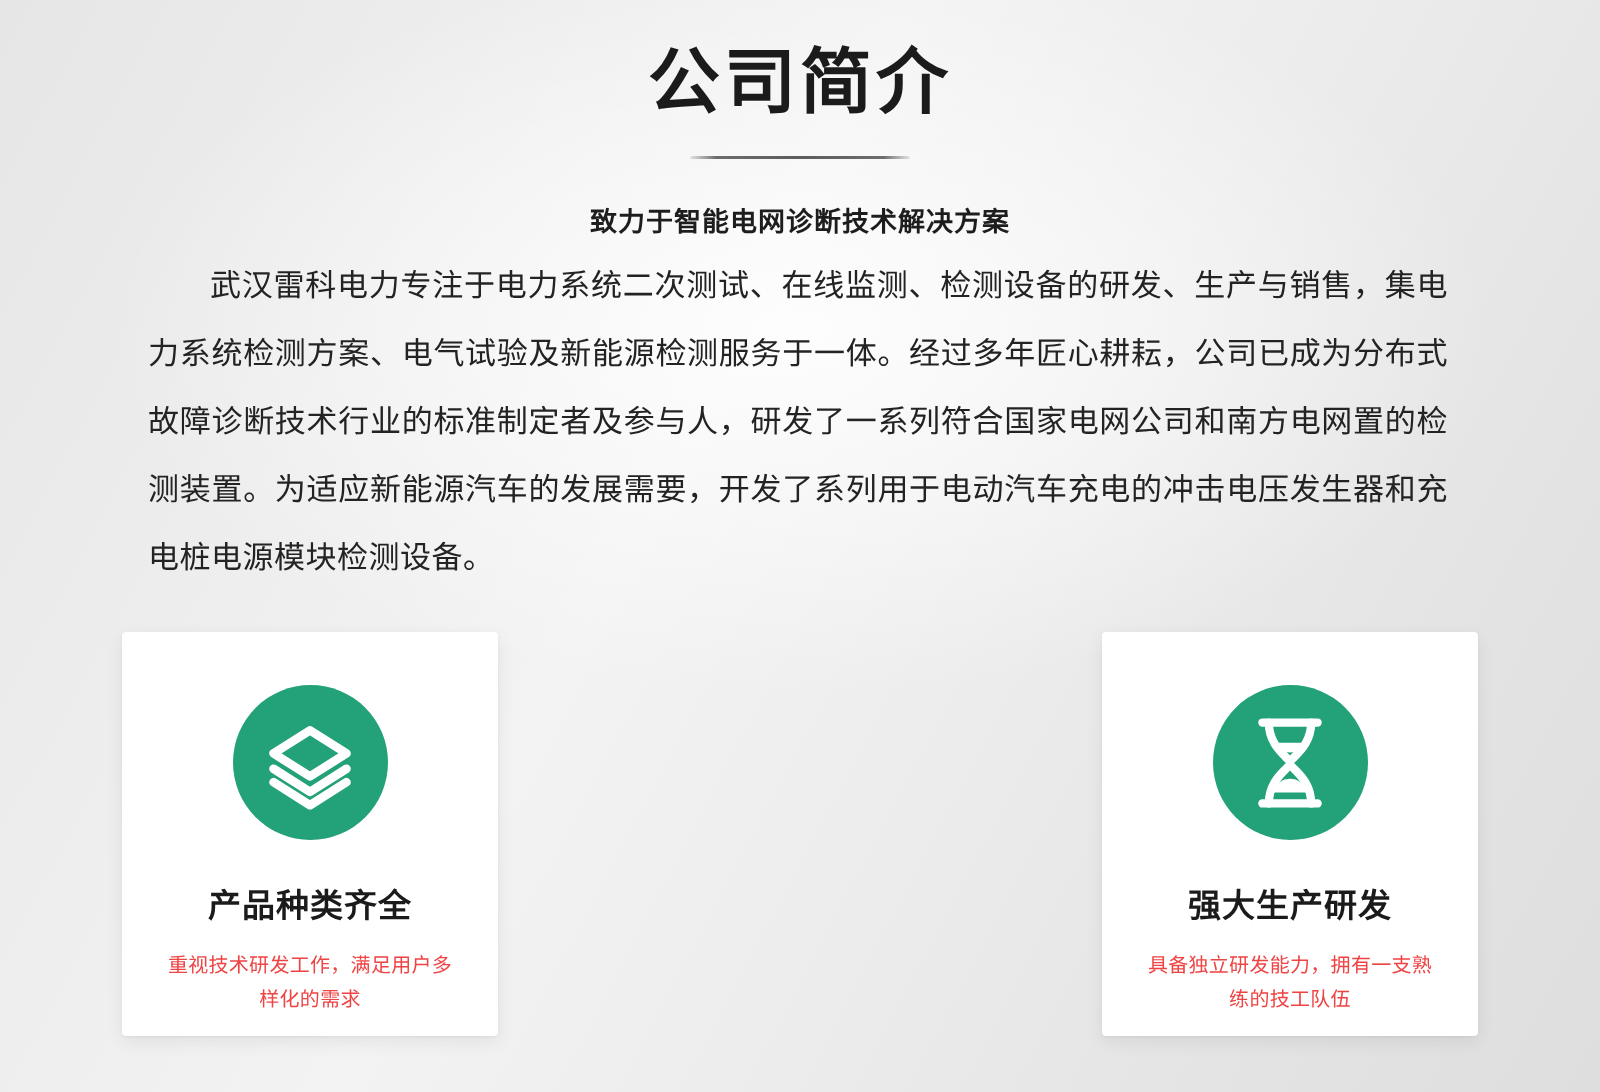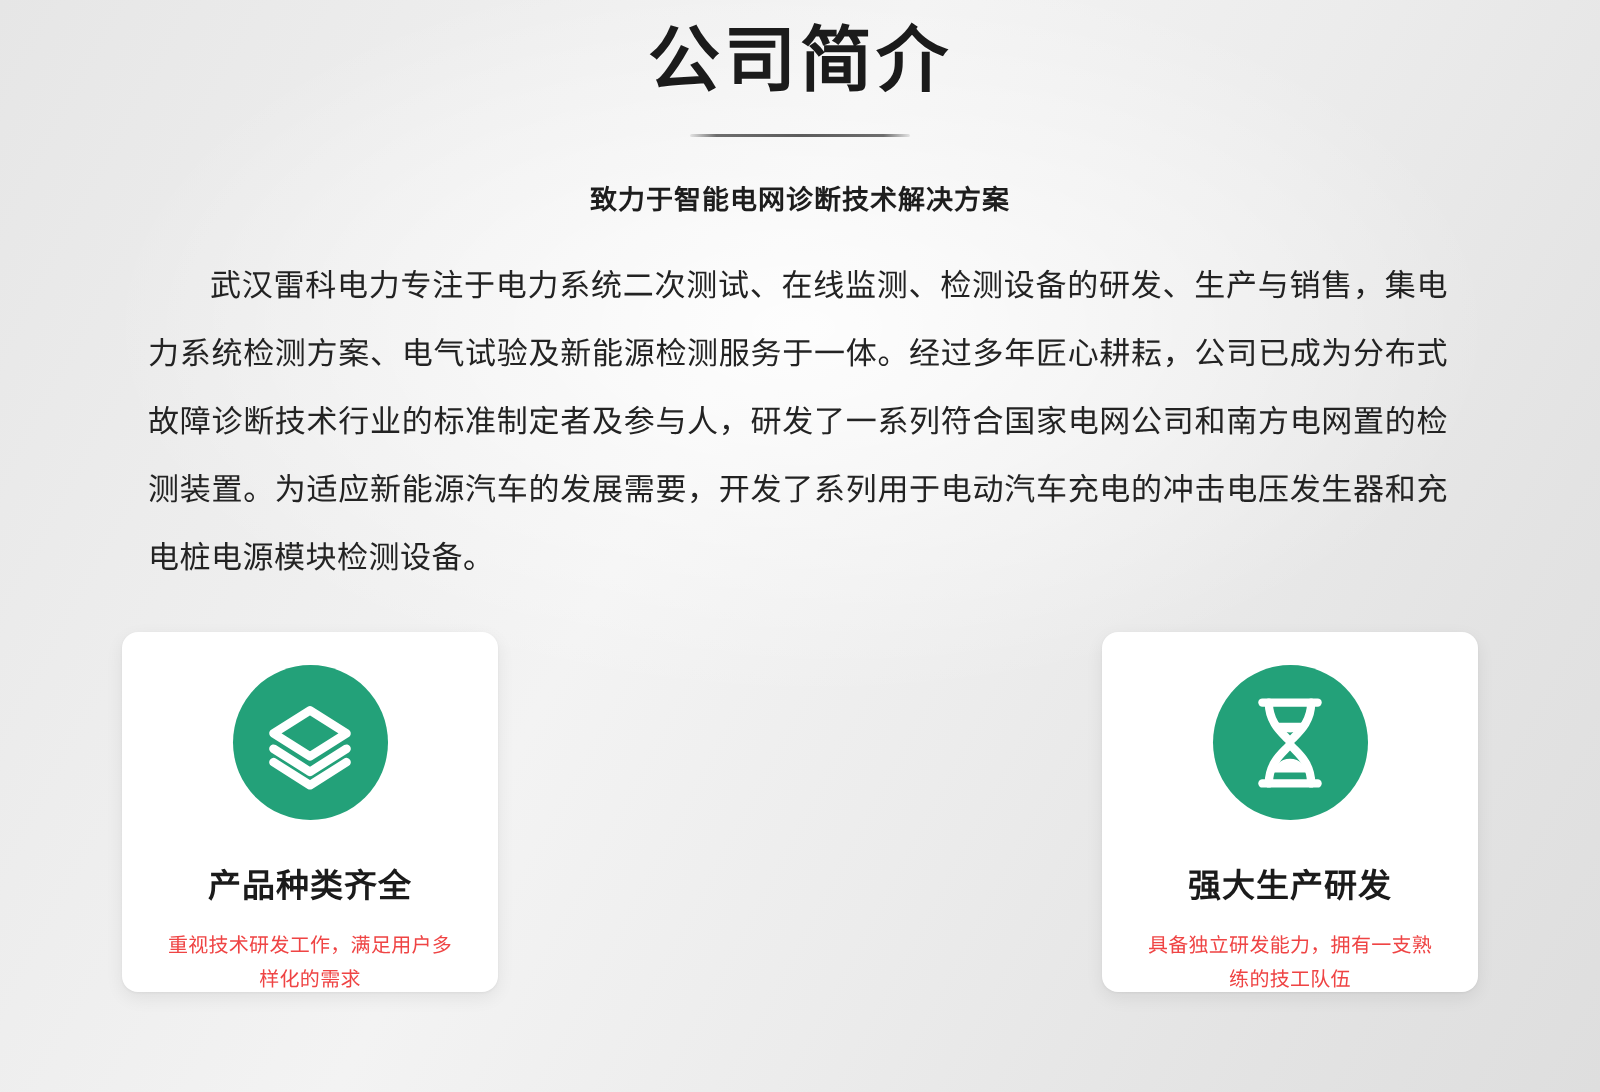--- a/index.html
+++ b/index.html
@@ -27,21 +27,21 @@
   
   .header {
     position: absolute;
     left: 0;
     right: 0;
     top: 0;
     text-align: center;
   }
   .page-title {
     margin: 0;
-    padding-top: 24px;
+    padding-top: 46px;
     font-size: 72px;
     line-height: 1.0;
     font-weight: 700;
     letter-spacing: 4px;
     color: #1b1b1b;
     text-shadow: 0 1px 0 rgba(255,255,255,0.7);
   }
   .title-divider {
     width: 220px;
     height: 3px;
@@ -81,29 +81,30 @@
   .cards {
     position: absolute;
     left: 122px;
     top: 632px;
     width: 1356px;
     display: flex;
     justify-content: space-between;
   }
   .card {
     width: 376px;
-    height: 360px;
+    height: 404px;
     background: #ffffff;
-    border-radius: 16px;
+    border-radius: 4px;
     box-shadow: 0 6px 18px rgba(0,0,0,0.07), 0 1px 3px rgba(0,0,0,0.05);
     display: flex;
     flex-direction: column;
     align-items: center;
     box-sizing: border-box;
     padding-top: 33px;
+    justify-content: center;
   }
   .card-icon-circle {
     width: 155px;
     height: 155px;
     border-radius: 50%;
     background: #23a179;
     display: flex;
     align-items: center;
     justify-content: center;
     flex: none;

